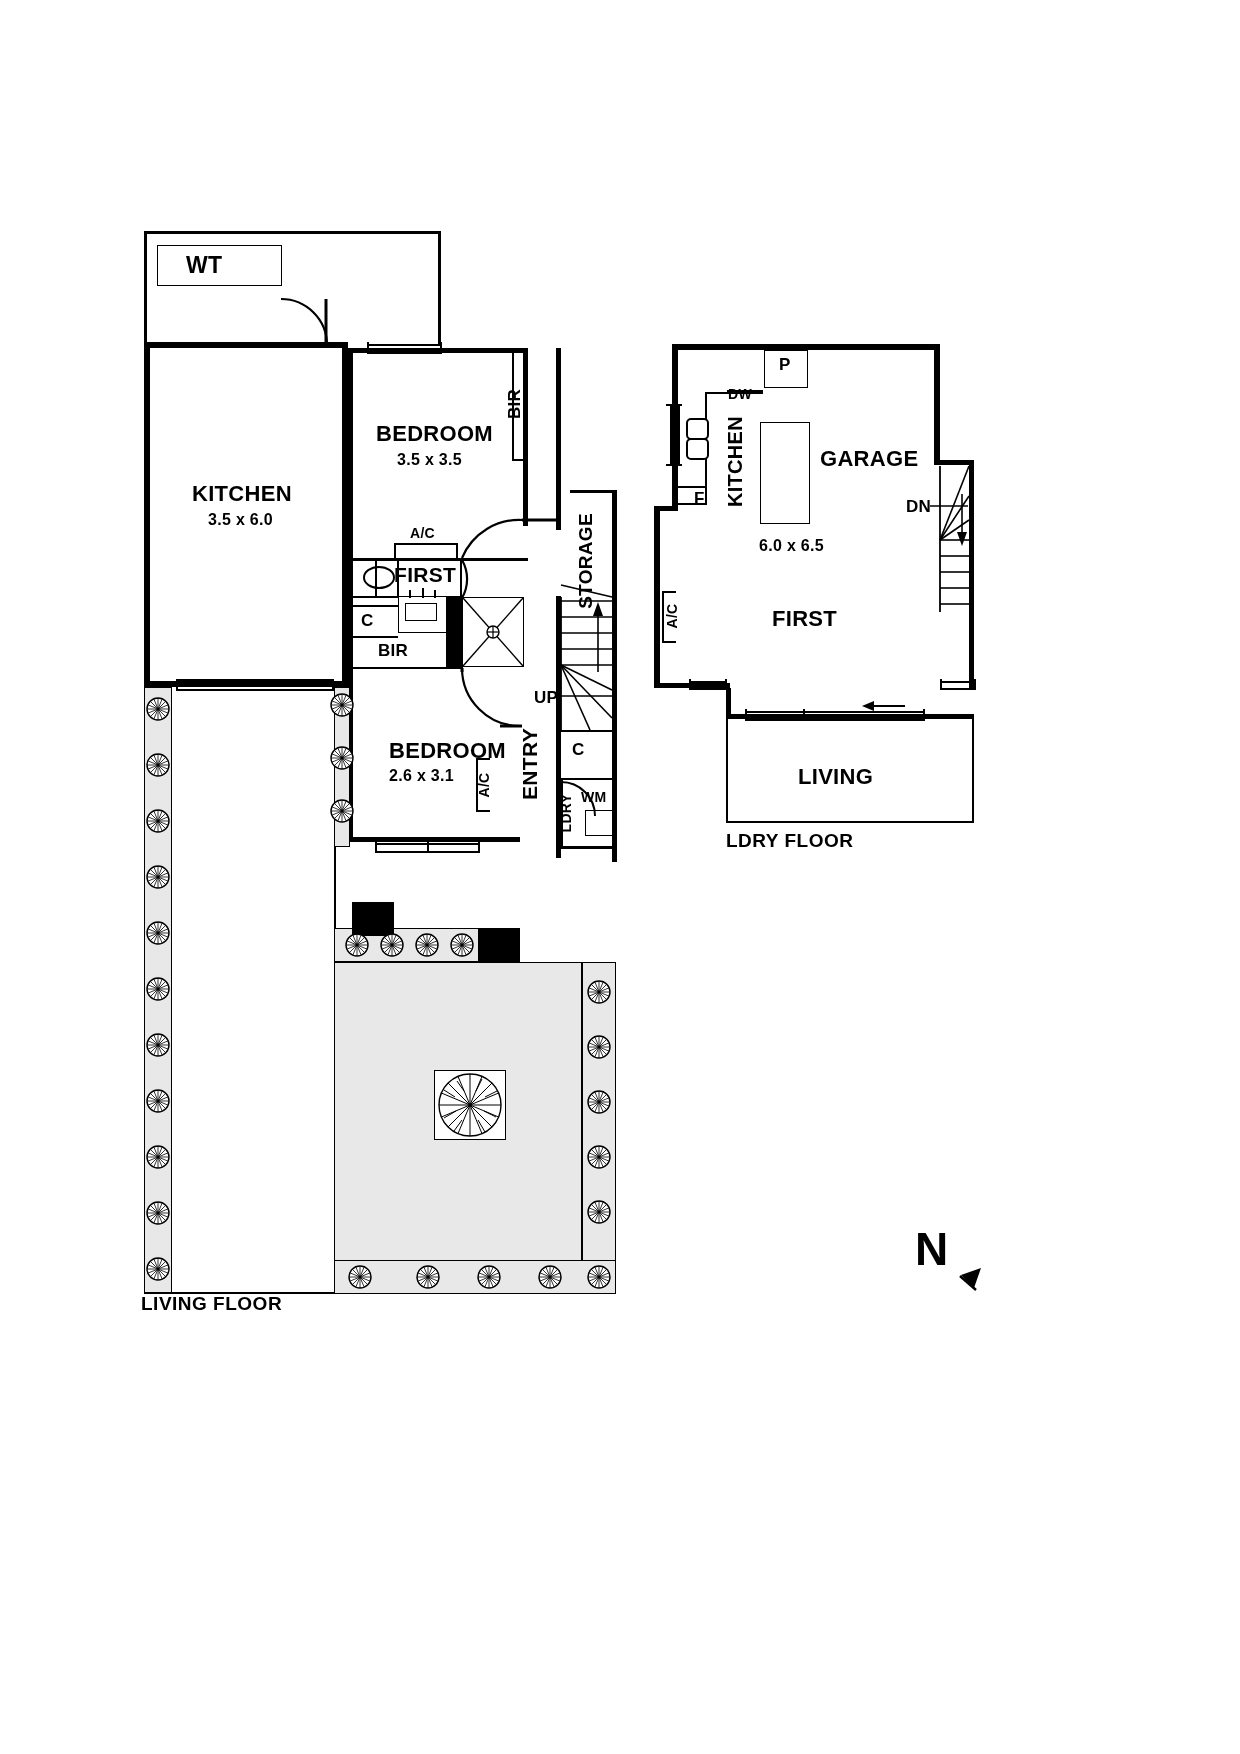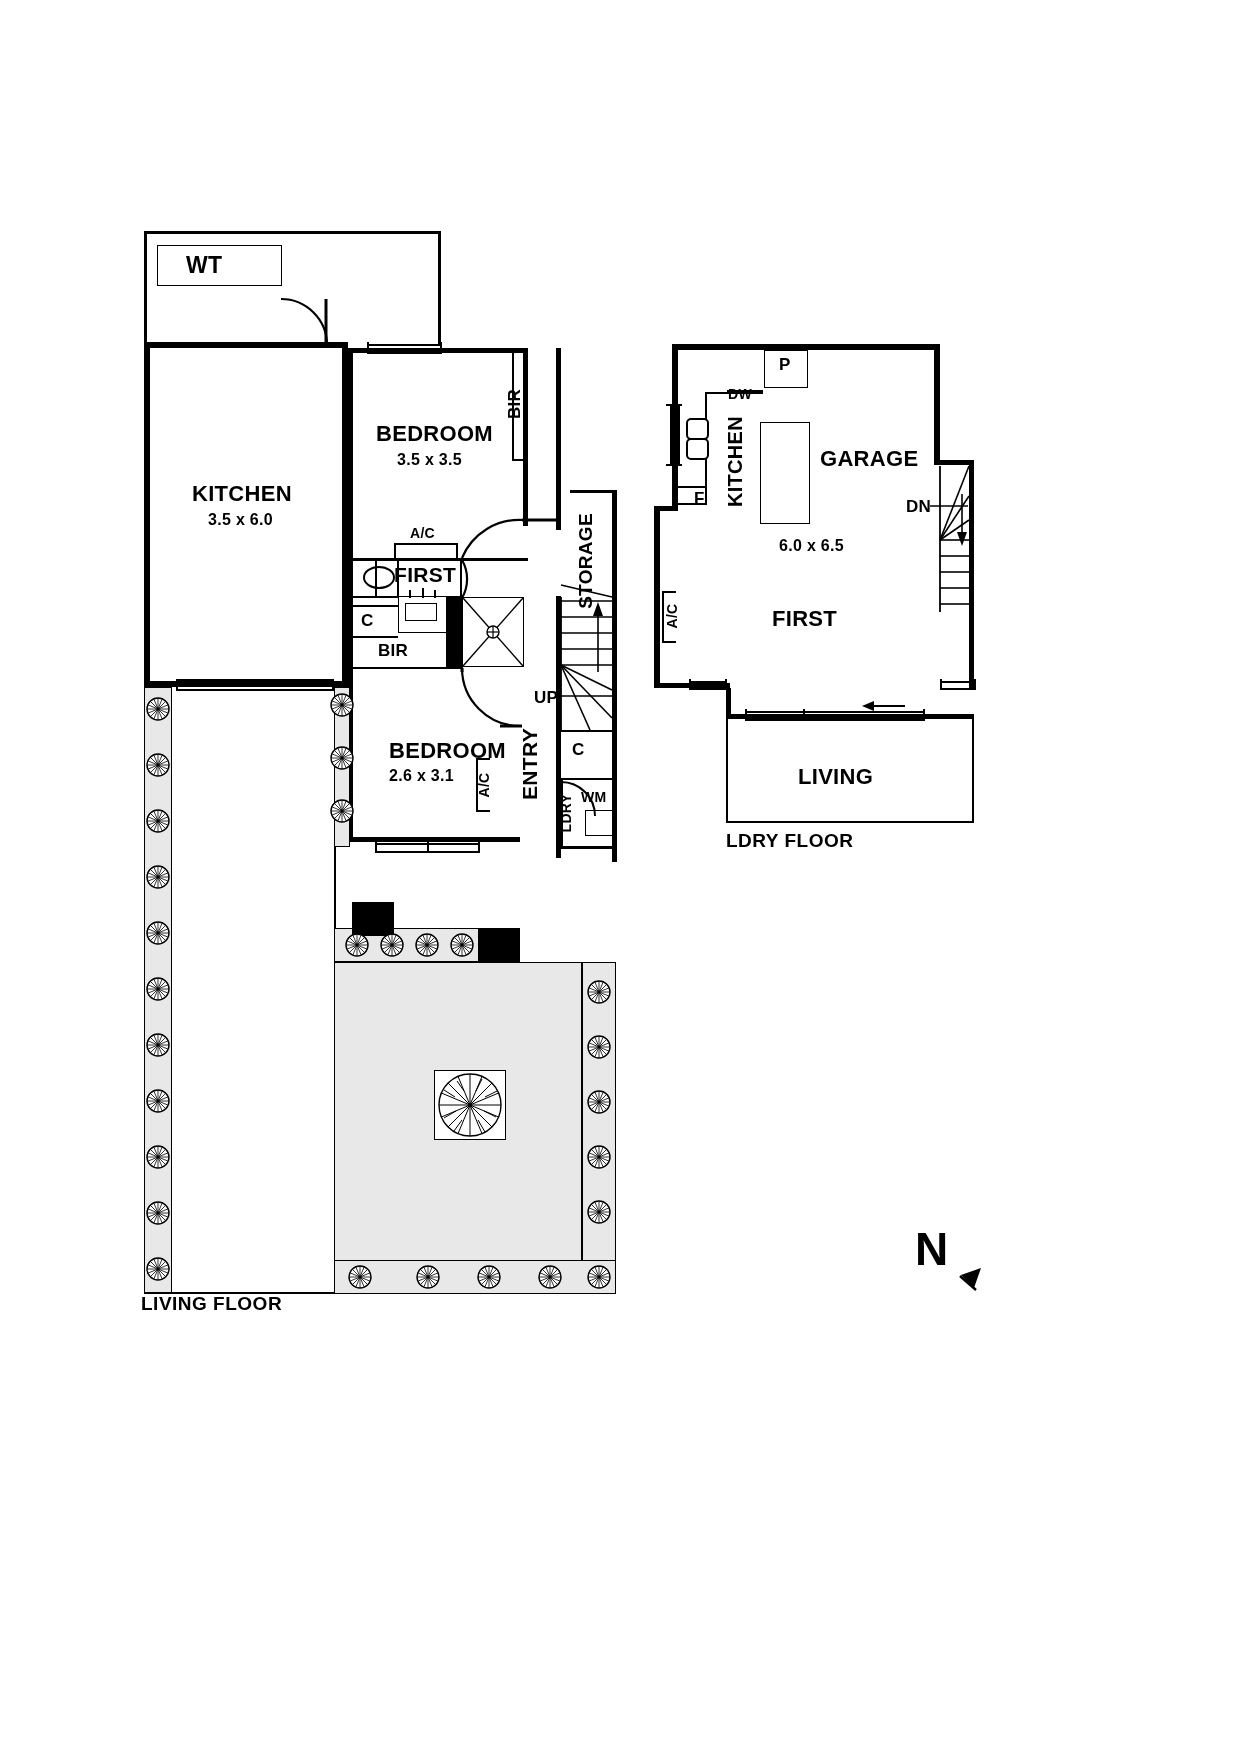--- a/index.html
+++ b/index.html
@@ -188,21 +188,21 @@
   <div style="position:absolute;left:686px;top:438px;width:19px;height:18px;border:2px solid #000;border-radius:5px;background:#fff;"></div>
 
   <div class="lbl rot" style="left:735px;top:450px;width:130px;margin-left:-65px;text-align:center;font-size:20px;">KITCHEN</div>
 
   <div class="thin" style="left:678px;top:486px;width:29px;height:2px;"></div>
   <div class="lbl small" style="left:694px;top:489px;">F</div>
 
   <div class="boxthin" style="left:760px;top:422px;width:50px;height:102px;"></div>
 
   <div class="lbl rname" style="left:820px;top:446px;">GARAGE</div>
-  <div class="lbl rdim" style="left:779px;top:537px;">6.0 x 6.5</div>
+  <div class="lbl rdim" style="left:759px;top:537px;">6.0 x 6.5</div>
   <div class="lbl rname" style="left:772px;top:606px;">FIRST</div>
 
   <div class="thin" style="left:662px;top:591px;width:2px;height:52px;"></div>
   <div class="thin" style="left:662px;top:591px;width:14px;height:2px;"></div>
   <div class="thin" style="left:662px;top:641px;width:14px;height:2px;"></div>
   <div class="lbl tiny rot" style="left:672px;top:608px;width:40px;margin-left:-20px;text-align:center;">A/C</div>
 
   <div class="lbl small" style="left:906px;top:497px;text-align:center;">DN</div>
 
   <div class="thin" style="left:745px;top:711px;width:180px;height:2px;"></div>

